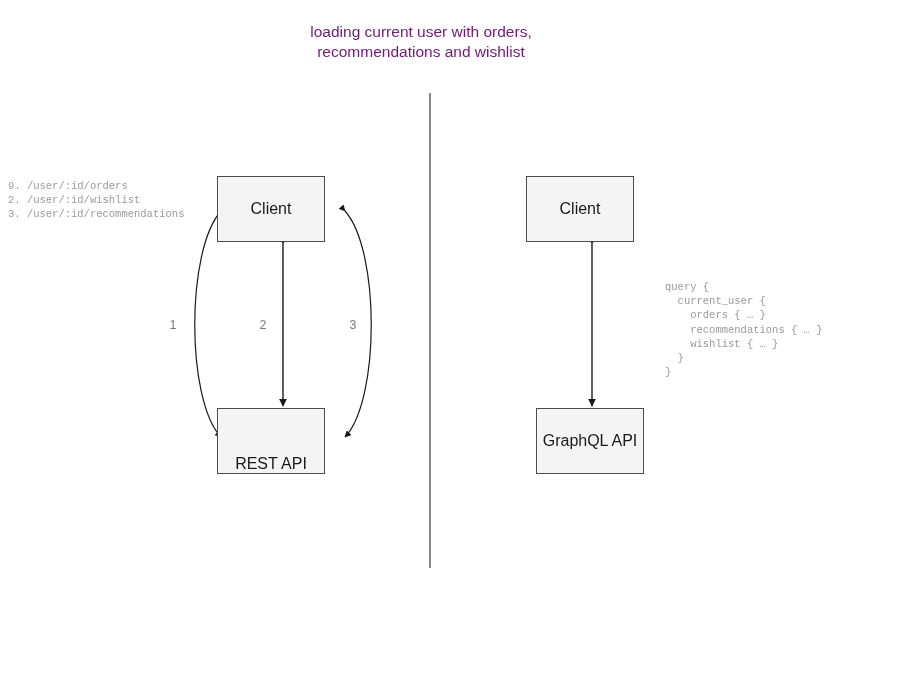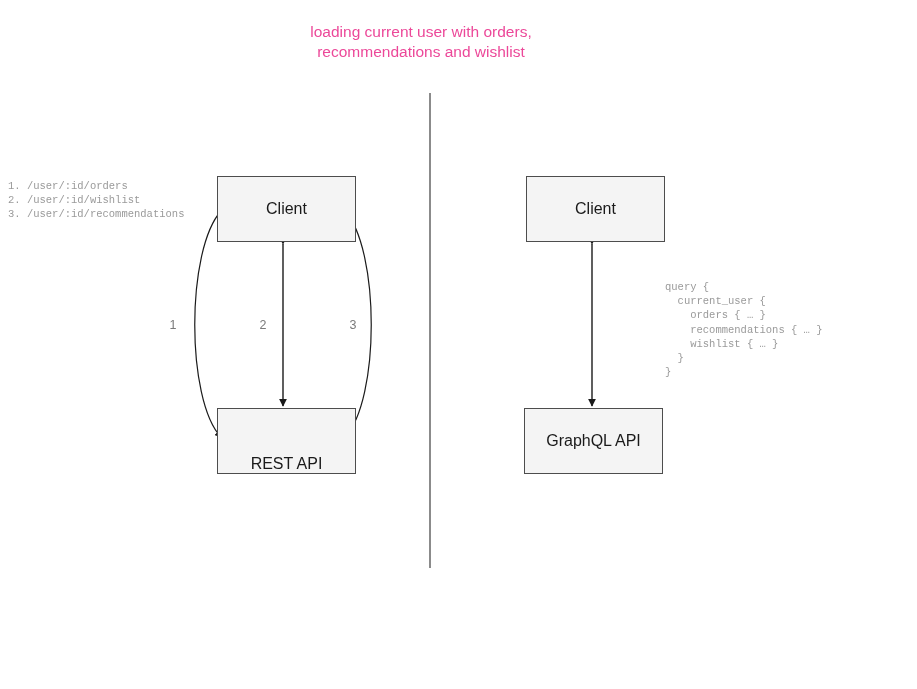--- a/index.html
+++ b/index.html
@@ -24,42 +24,42 @@
   }
 
   .title {
     position: absolute;
     left: 0;
     top: 22px;
     width: 842px;
     text-align: center;
     font-size: 15.5px;
     line-height: 20px;
-    color: #ec4899;
+    color: #701a75;
     white-space: pre-line;
   }
 
   .node {
     position: absolute;
-    width: 139px;
+    width: 108px;
     height: 66px;
     box-sizing: border-box;
     background: #f4f4f4;
     border: 1.4px solid #4d4d4d;
     display: flex;
     align-items: center;
     justify-content: center;
     font-size: 16px;
     color: #1a1a1a;
   }
 
   #node-client-rest   { left: 217px; top: 176px; }
   #node-rest-api      { left: 217px; top: 408px; align-items: flex-end; }
   #node-client-gql    { left: 526px; top: 176px; }
-  #node-graphql-api   { left: 524px; top: 408px; text-align: right; }
+  #node-graphql-api   { left: 536px; top: 408px; text-align: right; }
 
   .edge-label {
     position: absolute;
     font-size: 12.5px;
     color: #7a7a7a;
     text-align: center;
     width: 20px;
   }
   #edge-label-1 { left: 163px; top: 318px; }
   #edge-label-2 { left: 253px; top: 318px; }
@@ -116,21 +116,21 @@
 </div>
 
 <div class="node" id="node-graphql-api">
   <span>GraphQL API</span>
 </div>
 
 <div class="edge-label" id="edge-label-1">1</div>
 <div class="edge-label" id="edge-label-2">2</div>
 <div class="edge-label" id="edge-label-3">3</div>
 
-<div class="code-block" id="rest-endpoints">1. /user/:id/orders
+<div class="code-block" id="rest-endpoints">9. /user/:id/orders
 2. /user/:id/wishlist
 3. /user/:id/recommendations</div>
 
 <div class="code-block" id="graphql-query">query {
   current_user {
     orders { … }
     recommendations { … }
     wishlist { … }
   }
 }</div>

